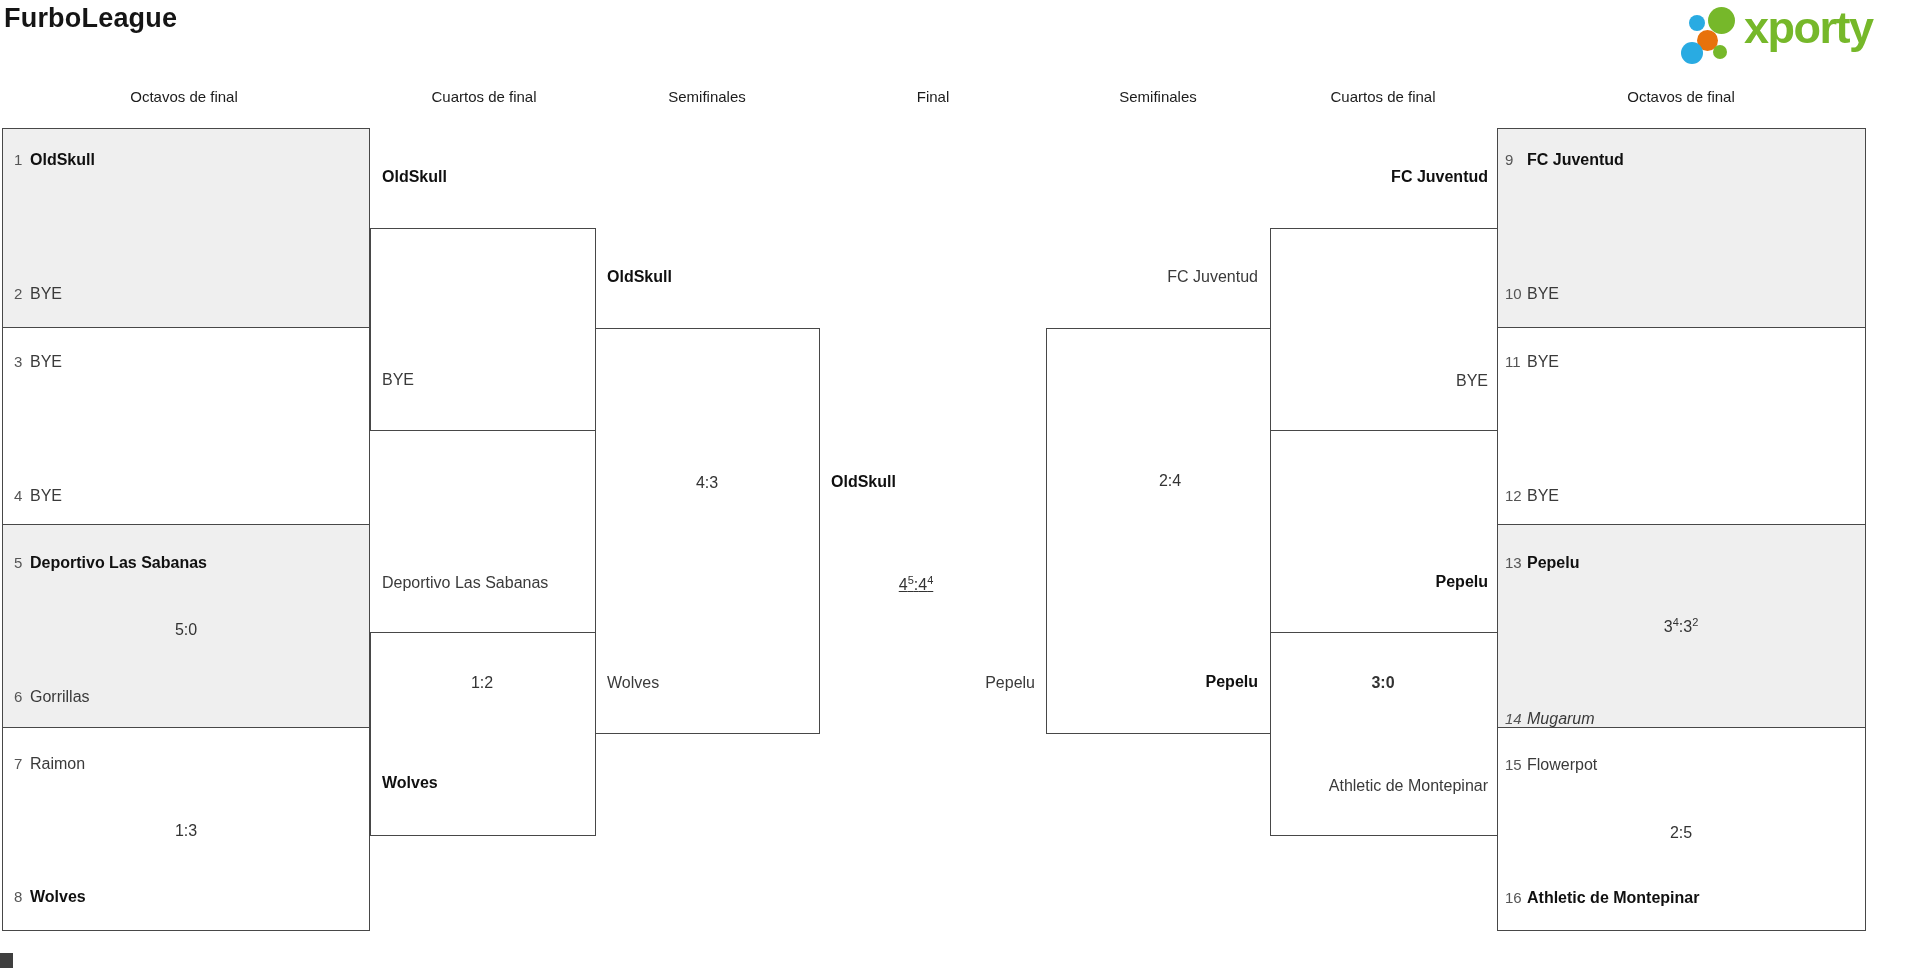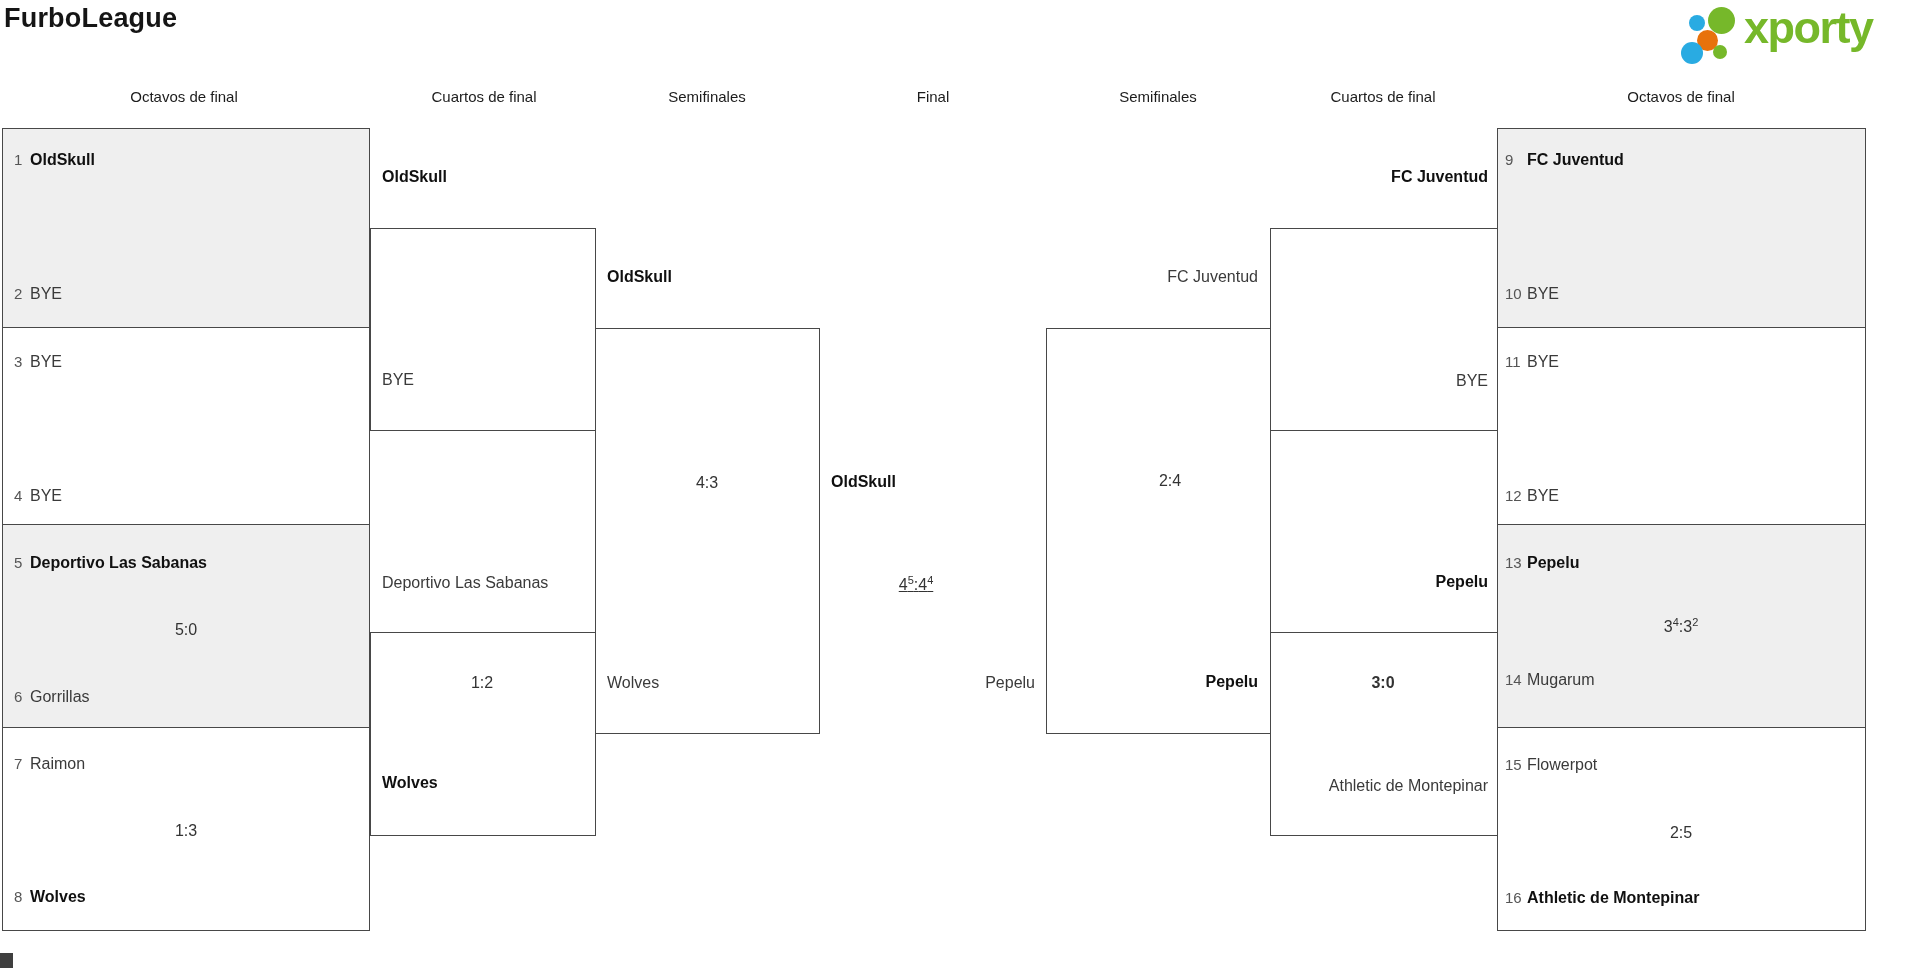--- a/index.html
+++ b/index.html
@@ -132,21 +132,21 @@
   </div>
   <div class="team-row" style="left:1505px;top:485px;">
     <span class="seed w2">12</span><span class="team">BYE</span>
   </div>
   <div class="team-row" style="left:1505px;top:552px;">
     <span class="seed w2">13</span><span class="team bold">Pepelu</span>
   </div>
   <div class="score" style="left:1681px;top:600px;margin-top:16px;">
     <span>3</span><sup>4</sup><span>:</span><span>3</span><sup>2</sup>
   </div>
-  <div class="team-row" style="left:1505px;top:669px;">
+  <div class="team-row" style="left:1505px;top:708px;font-style:italic;">
     <span class="seed w2">14</span><span class="team">Mugarum</span>
   </div>
   <div class="team-row" style="left:1505px;top:754px;">
     <span class="seed w2">15</span><span class="team">Flowerpot</span>
   </div>
   <div class="score" style="left:1681px;top:822px;">2:5</div>
   <div class="team-row" style="left:1505px;top:887px;">
     <span class="seed w2">16</span><span class="team bold">Athletic de Montepinar</span>
   </div>
 

